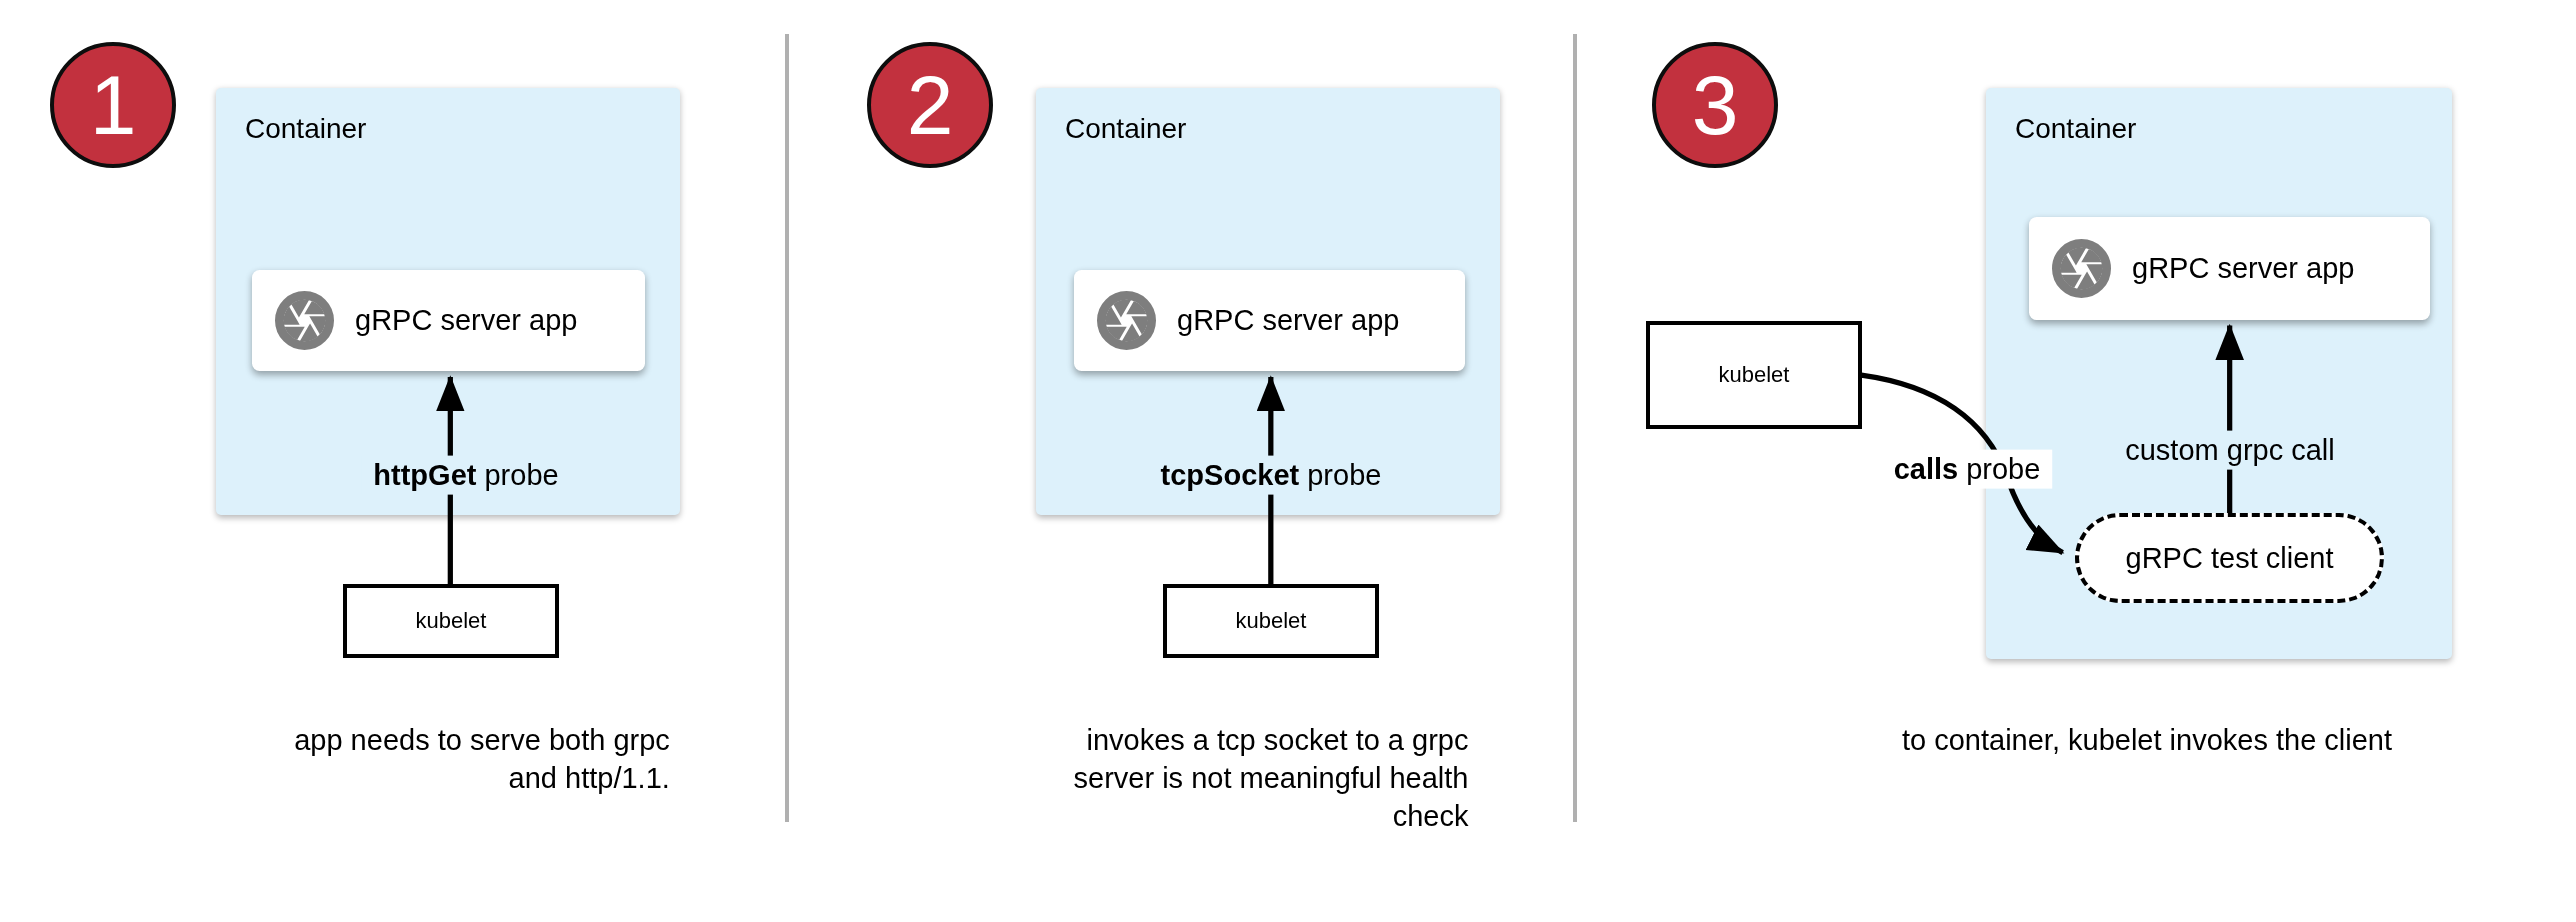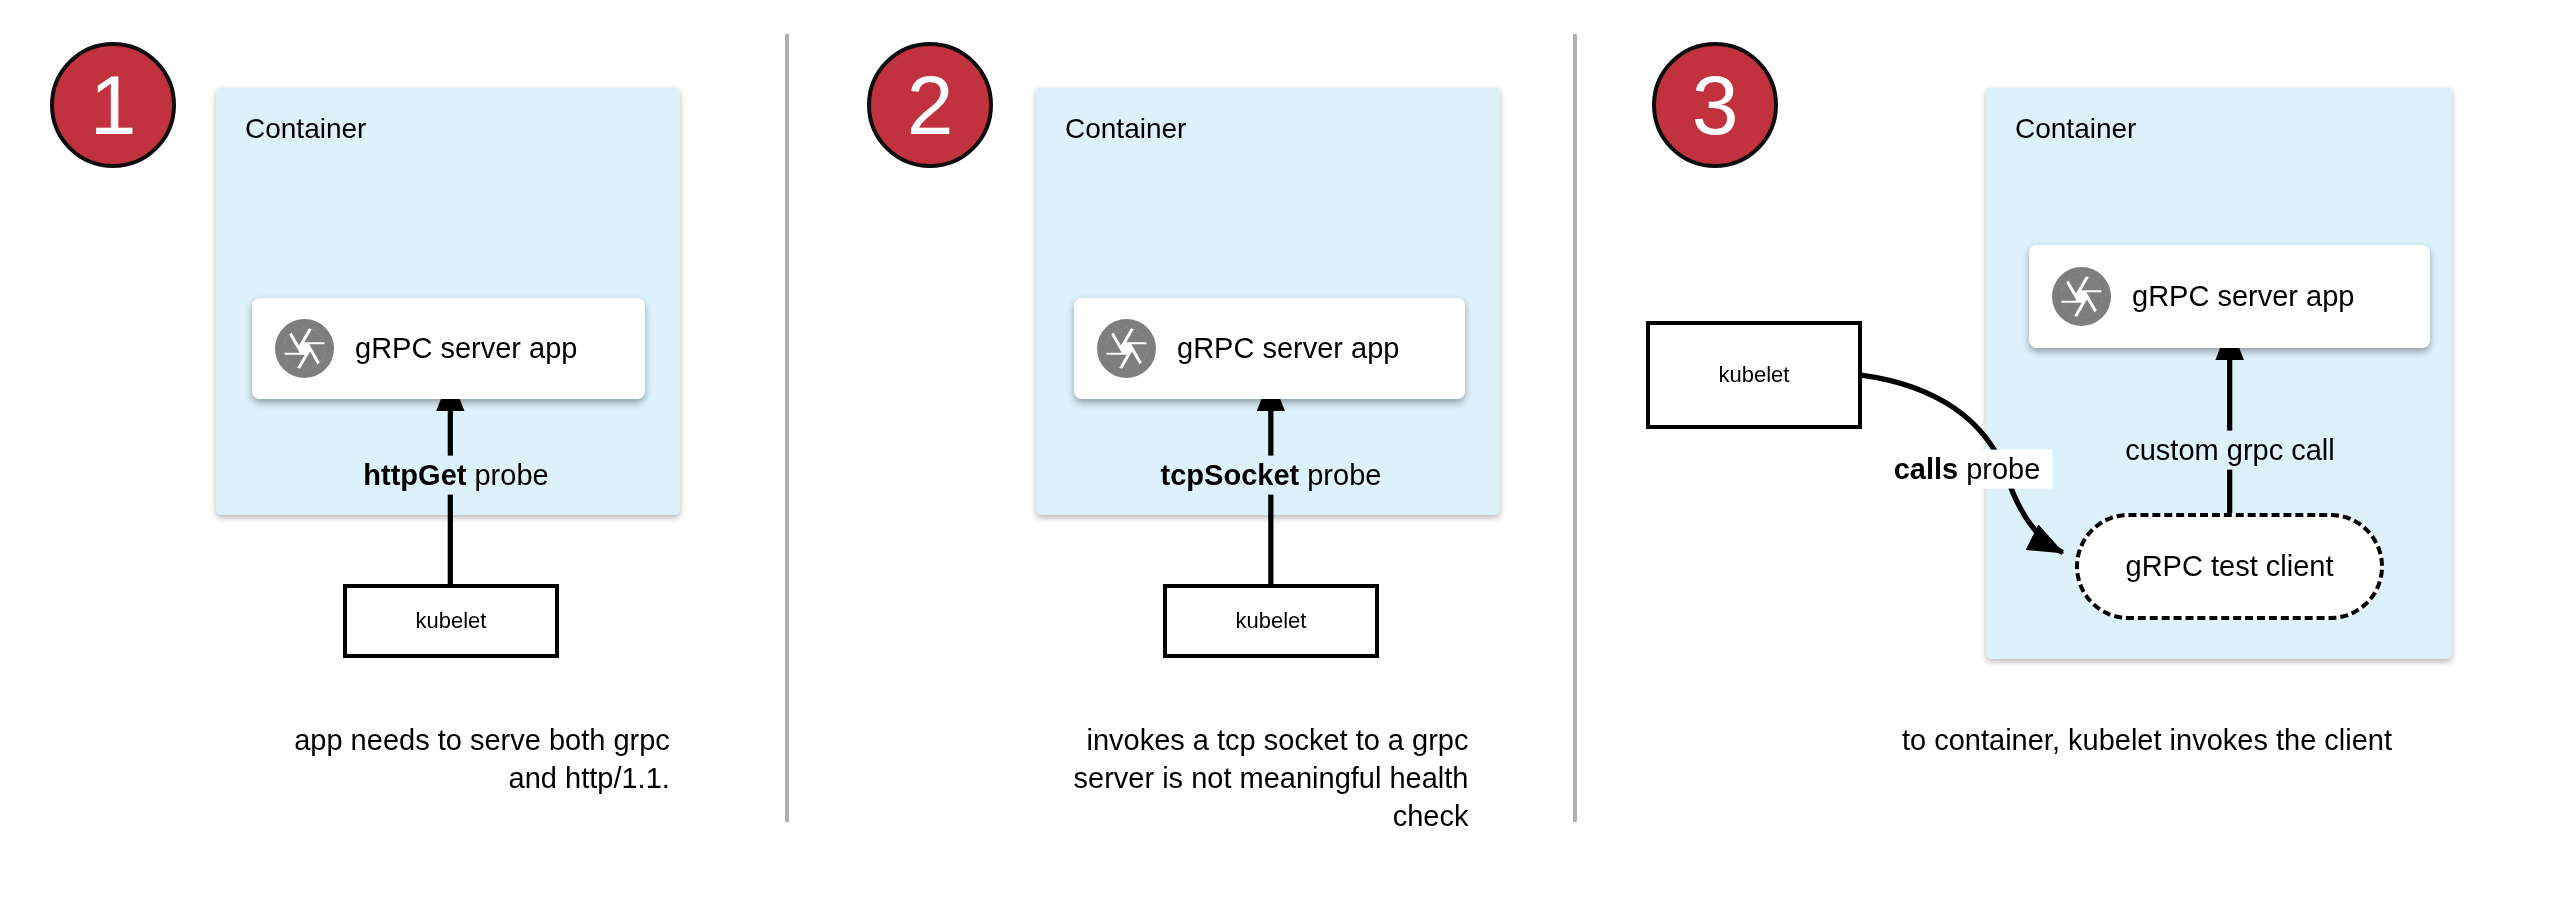--- a/index.html
+++ b/index.html
@@ -10,21 +10,21 @@
          border:4.8px solid var(--badge-border,#0d0d0d);border-radius:50%;
          background:var(--badge-fill,#C2313E);color:#fff;font-size:84px;
          display:flex;align-items:center;justify-content:center;z-index:4;}
 
   .container-box{position:absolute;background:var(--container-fill,#DDF1FB);
                  border-radius:5px;box-shadow:0 2.9px 6.7px rgba(0,0,0,.28);z-index:1;}
   .container-label{position:absolute;left:29px;top:25px;font-size:28px;}
 
   .app-box{position:absolute;background:#fff;border-radius:7.6px;
            box-shadow:0 3.8px 7.6px rgba(0,0,0,.33);display:flex;align-items:center;
-           padding-left:23px;gap:21px;font-size:29px;z-index:3;box-sizing:border-box;margin-top:28px;}
+           padding-left:23px;gap:21px;font-size:29px;z-index:3;box-sizing:border-box;}
 
   .kubelet{position:absolute;background:#fff;border:4.8px solid #000;box-sizing:border-box;
            display:flex;align-items:center;justify-content:center;font-size:22px;z-index:3;}
 
   .stadium{position:absolute;background:#fff;border:4.8px dashed #000;border-radius:57px;
            box-sizing:border-box;display:flex;align-items:center;justify-content:center;
            font-size:29px;z-index:3;}
 
   .lbl{position:absolute;transform:translate(-50%,-50%);font-size:29px;
        white-space:nowrap;z-index:3;padding:2.9px 11.4px;}
@@ -71,21 +71,21 @@
   <div class="app-box" style="left:252px;top:270px;width:393px;height:101px">
     <svg class="icon" viewBox="0 0 24 24" width="59" height="59">
       <circle cx="12" cy="12" r="10.2" fill="none" stroke="#7E7E7E" stroke-width="3.6"></circle>
       <g transform="translate(12,12) scale(0.85) translate(-12,-12)" fill="#7E7E7E">
         <path d="M9.4 10.5l4.77-8.26C13.47 2.09 12.75 2 12 2c-2.4 0-4.6.85-6.32 2.25l3.66 6.35.06-.1zM21.54 9c-.92-2.92-3.15-5.26-6-6.34L11.88 9h9.66zm.26 1h-7.49l.29.5 4.76 8.25C21 16.97 22 14.61 22 12c0-.69-.07-1.35-.2-2zM8.54 12l-3.9-6.75C3.01 7.03 2 9.39 2 12c0 .69.07 1.35.2 2h7.49l-1.15-2zm-6.08 3c.92 2.92 3.15 5.26 6 6.34L12.12 15H2.46zm11.27 0l-3.9 6.76c.7.15 1.42.24 2.17.24 2.4 0 4.6-.85 6.32-2.25l-3.66-6.35-.93 1.6z"></path>
       </g>
     </svg>
     <span>gRPC server app</span>
   </div>
 
-  <div class="lbl on-blue" style="left:456px;top:475px">
+  <div class="lbl on-blue" style="left:466px;top:475px">
     <b>httpGet</b><span> probe</span>
   </div>
 
   <div class="kubelet" style="left:343px;top:584px;width:216px;height:74px">
     <span>kubelet</span>
   </div>
 
   <div class="caption" style="left:482px">
     <div>app needs to serve both grpc</div>
     <div>and http/1.1.</div>
@@ -144,21 +144,21 @@
   <div class="kubelet" style="left:1646px;top:321px;width:216px;height:108px">
     <span>kubelet</span>
   </div>
 
   <div class="lbl on-white" style="left:1967px;top:469px">
     <b>calls</b><span> probe</span>
   </div>
 
   <div class="lbl on-blue" style="left:2230px;top:450px">custom grpc call</div>
 
-  <div class="stadium" style="left:2075px;top:513px;width:309px;height:107px">
+  <div class="stadium" style="left:2075px;top:513px;width:309px;height:90px">
     <span>gRPC test client</span>
   </div>
 
   <div class="caption" style="left:2147px">
     <div>to container, kubelet invokes the client</div>
   </div>
 
 </div>
 
 

